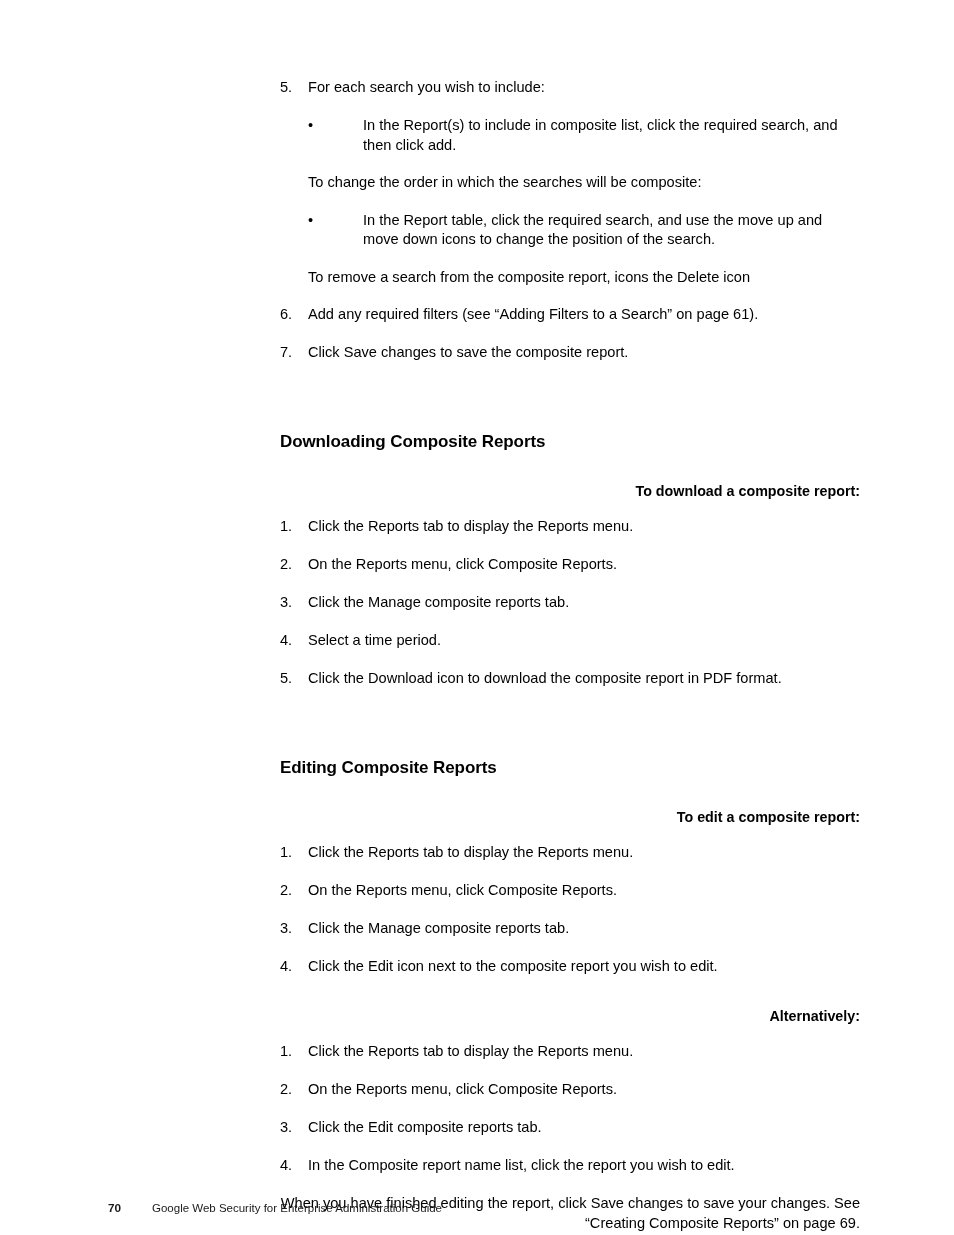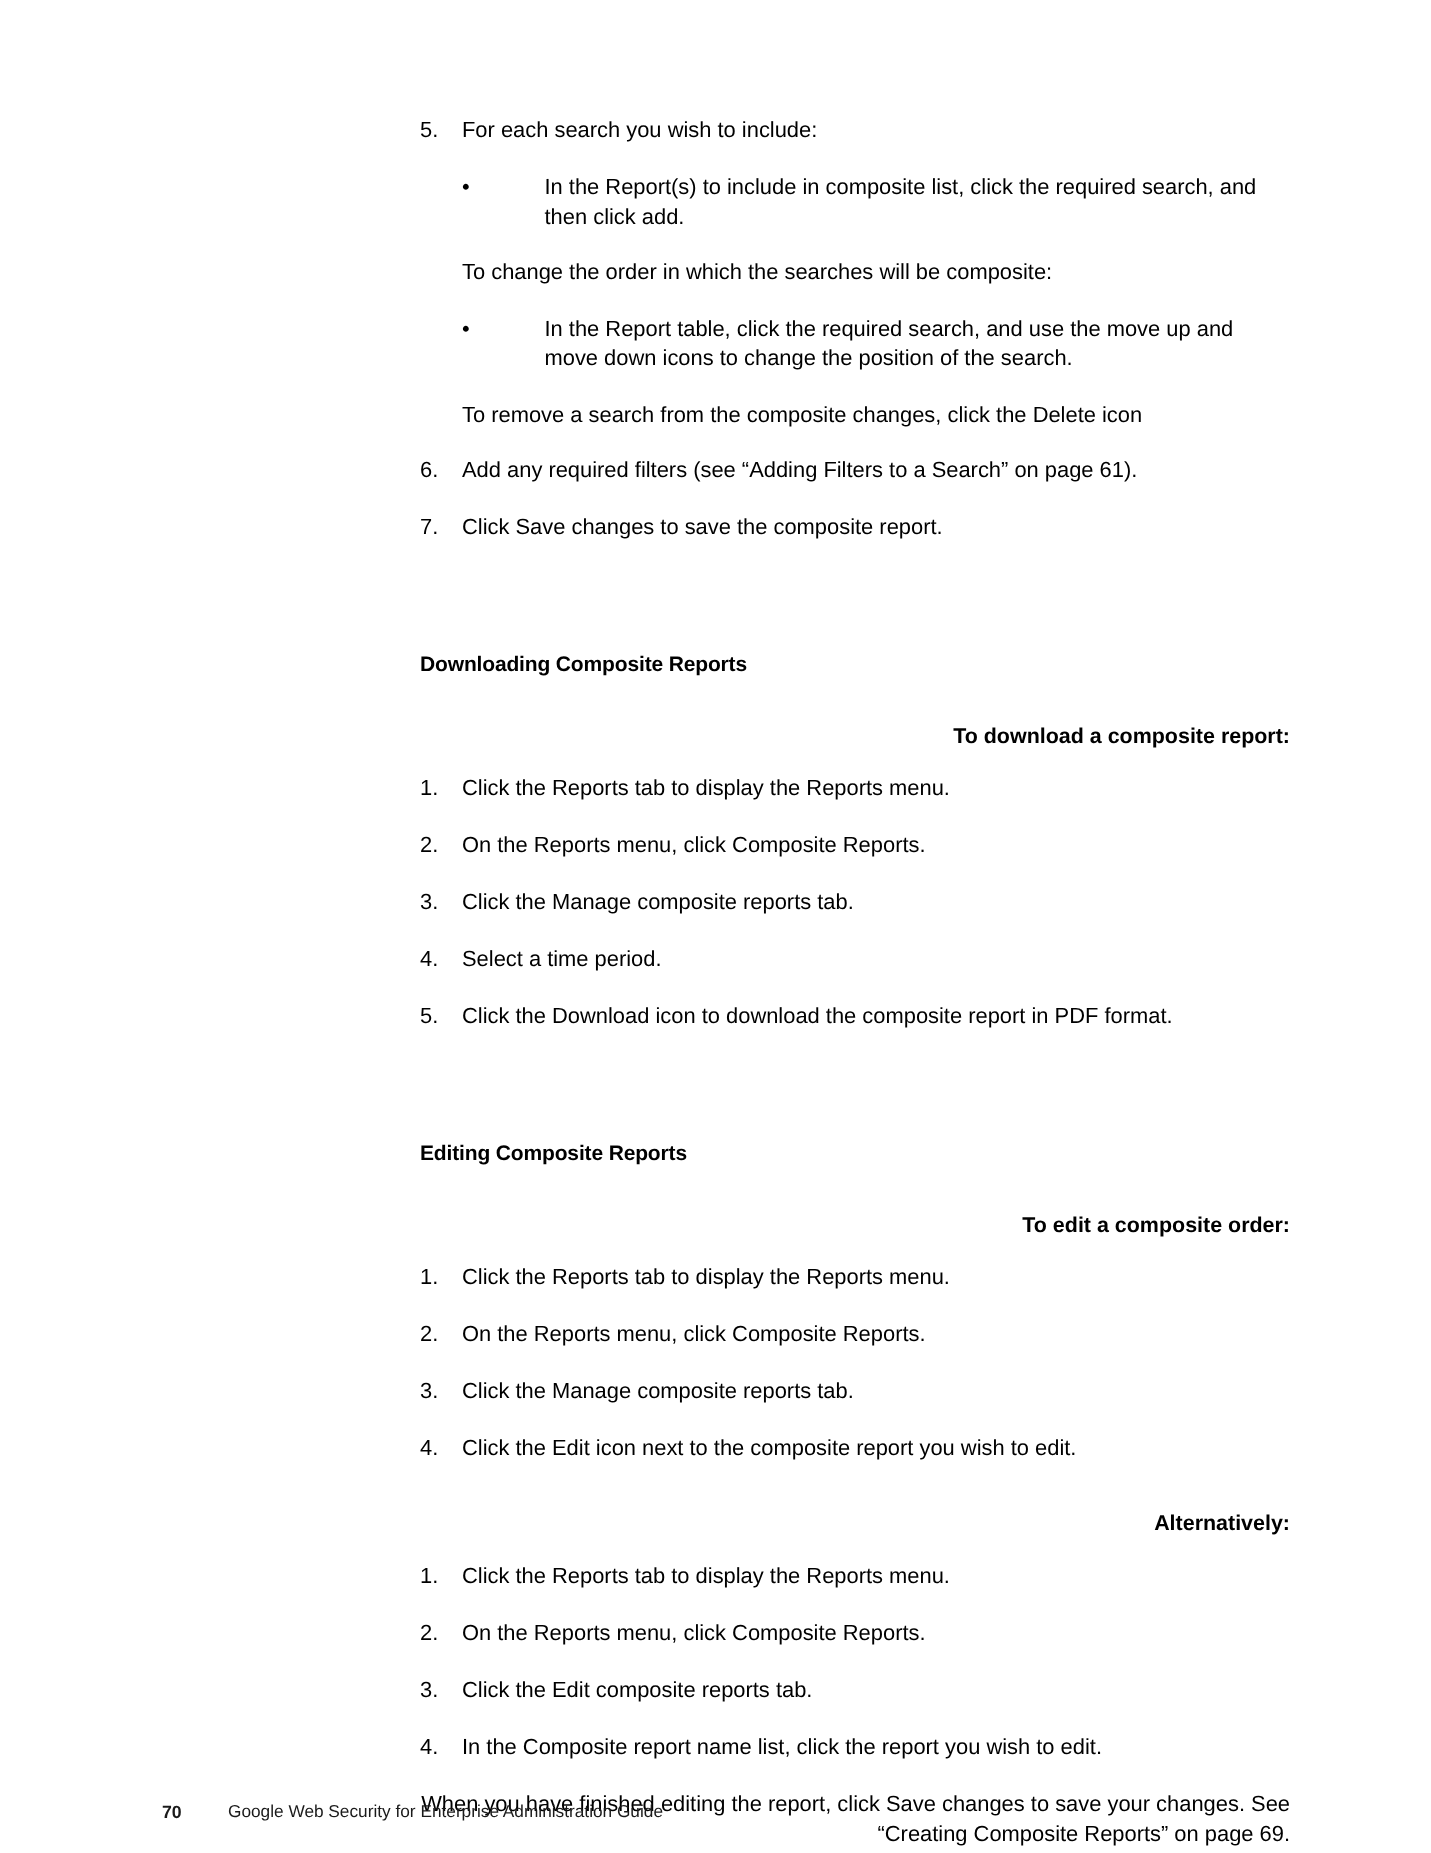--- a/index.html
+++ b/index.html
@@ -71,21 +71,21 @@
   }
 
   .flow-para {
     font-size: 14.6px;
     line-height: 19.5px;
     margin-bottom: 18px;
     text-align: right;
   }
 
   h2.section-head {
-    font-size: 14px;
+    font-size: 17px;
     font-weight: bold;
     line-height: 24px;
     margin: 0;
     letter-spacing: -0.1px;
   }
 
   .lead-in {
     font-size: 14.3px;
     font-weight: bold;
     line-height: 19px;
@@ -135,21 +135,21 @@
       <span class="txt">In the Report(s) to include in composite list, click the required search, and then click add.</span>
     </div>
 
     <div class="sub-para">To change the order in which the searches will be composite:</div>
 
     <div class="bullet-item">
       <span class="bullet-mark">•</span>
       <span class="txt">In the Report table, click the required search, and use the move up and move down icons to change the position of the search.</span>
     </div>
 
-    <div class="sub-para">To remove a search from the composite changes, click the Delete icon</div>
+    <div class="sub-para">To remove a search from the composite report, icons the Delete icon</div>
 
     <div class="num-item">
       <span class="marker">6.</span>
       <span class="txt">Add any required filters (see “Adding Filters to a Search” on page 61).</span>
     </div>
 
     <div class="num-item">
       <span class="marker">7.</span>
       <span class="txt">Click Save changes to save the composite report.</span>
     </div>
@@ -179,21 +179,21 @@
     </div>
     <div class="num-item">
       <span class="marker">5.</span>
       <span class="txt">Click the Download icon to download the composite report in PDF format.</span>
     </div>
 
     <div class="sp-head-before"></div>
     <h2 class="section-head">Editing Composite Reports</h2>
     <div class="sp-head-after"></div>
 
-    <div class="lead-in">To edit a composite order:</div>
+    <div class="lead-in">To edit a composite report:</div>
     <div class="sp-leadin-after"></div>
 
     <div class="num-item">
       <span class="marker">1.</span>
       <span class="txt">Click the Reports tab to display the Reports menu.</span>
     </div>
     <div class="num-item">
       <span class="marker">2.</span>
       <span class="txt">On the Reports menu, click Composite Reports.</span>
     </div>

